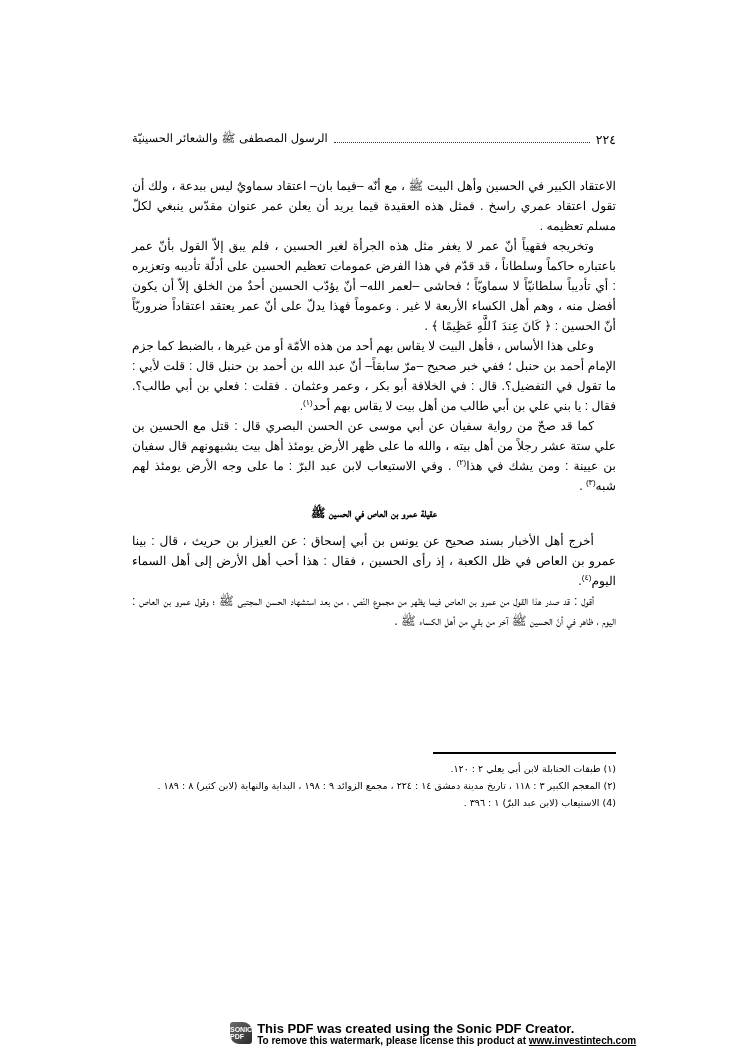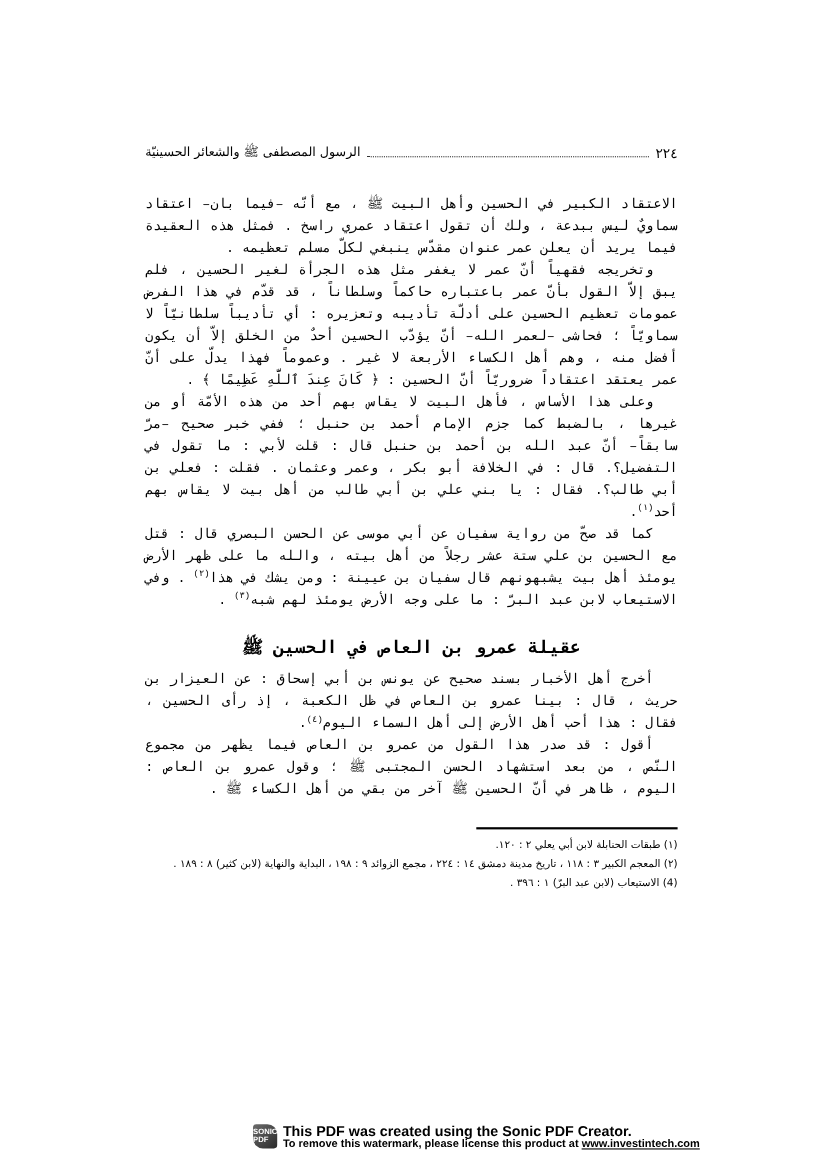--- a/index.html
+++ b/index.html
@@ -6,25 +6,25 @@
   body { width: 744px; height: 1053px; position: relative; overflow: hidden; color: #000; }
   .page { position: absolute; left: 0; top: 0; width: 744px; height: 1053px; }
 
   .header { position: absolute; left: 132px; top: 128px; width: 484px; height: 22px; direction: rtl;
     font-family: "DejaVu Serif", serif; font-size: 11.5px; display: flex; align-items: center; }
   .header .title { white-space: nowrap; }
   .header .dots { flex: 1; border-bottom: 1px dotted #333; height: 0; margin: 0 6px; transform: translateY(3px); }
   .header .page-num { white-space: nowrap; font-size: 12.5px; letter-spacing: 2px; }
 
   .body-text { position: absolute; left: 132px; top: 176px; width: 484px; direction: rtl;
-    font-family: Liberation Mono, monospace; font-size: 12.2px; line-height: 20px; text-align: justify; }
+    font-family: Liberation Sans, sans-serif; font-size: 12.2px; line-height: 20px; text-align: justify; }
   .body-text p { margin: 0; text-indent: 0; }
   .body-text p.indent { text-indent: 22px; }
   sup { font-size: 8px; line-height: 0; vertical-align: super; }
-  .section-title { text-align: center; font-weight: bold; font-size: 16px; margin: 24px 0 8px 0; line-height: 20px; }
+  .section-title { text-align: center; font-weight: bold; font-size: 12px; margin: 7px 0 8px 0; line-height: 20px; }
 
   .fn-rule { position: absolute; left: 433px; top: 752px; width: 183px; height: 2px; background: #000; }
   .footnotes { position: absolute; left: 132px; top: 760px; width: 484px; direction: rtl;
     font-family: "DejaVu Sans", sans-serif; font-size: 9.5px; line-height: 17px; text-align: justify; }
   .footnotes p { margin: 0; }
 
   .watermark { position: absolute; left: 230px; top: 1018px; width: 300px; height: 30px; display: flex; align-items: center; }
   .wm-logo { width: 42px; height: 22px; background: linear-gradient(135deg, #6c6c6c, #2a2a2a); border-radius: 3px 9px 3px 9px;
     color: #fff; font-family: "Liberation Sans", sans-serif; font-size: 7px; font-weight: bold; display: flex; align-items: center; justify-content: center; margin-right: 5px; }
   .wm-text { display: flex; flex-direction: column; font-family: "Liberation Sans", sans-serif; }

